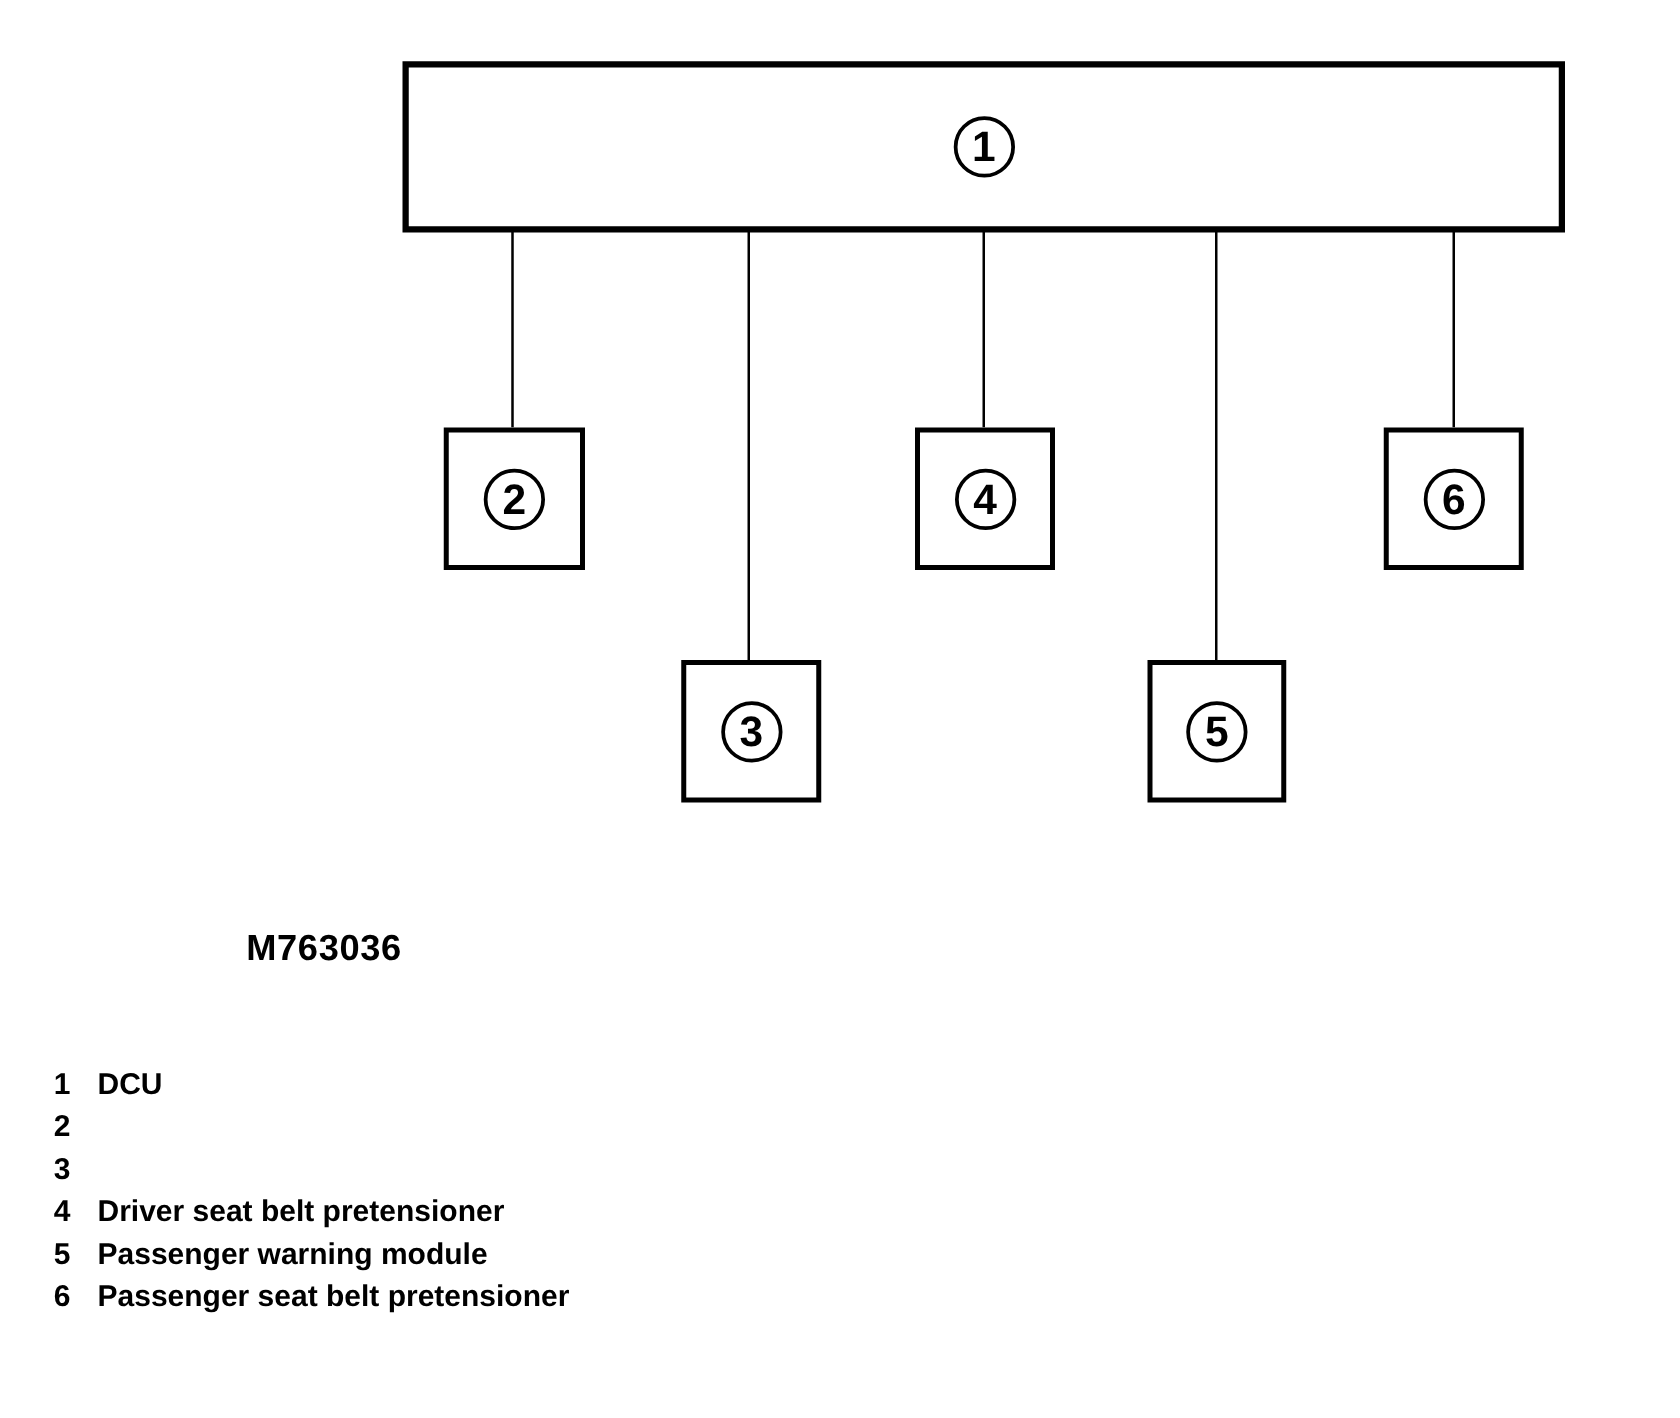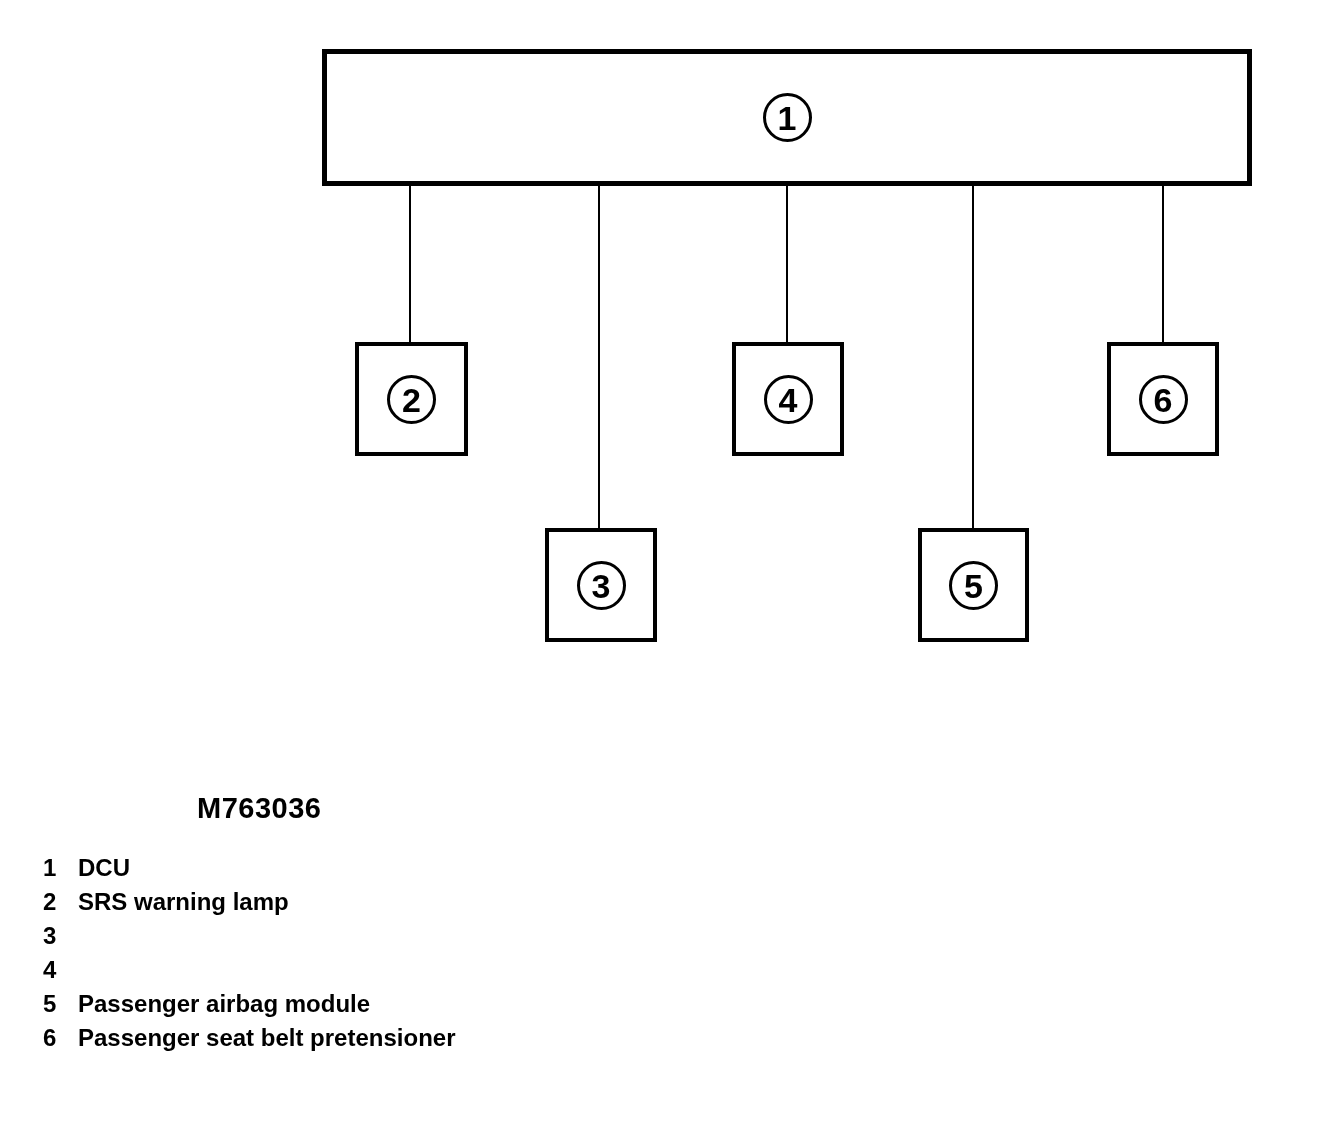--- a/index.html
+++ b/index.html
@@ -58,21 +58,21 @@
     background: #000;
   }
   .conn-2 { left: 409px;  top: 184px; height: 158px; }
   .conn-3 { left: 598px;  top: 184px; height: 344px; }
   .conn-4 { left: 786px;  top: 184px; height: 158px; }
   .conn-5 { left: 972px;  top: 184px; height: 344px; }
   .conn-6 { left: 1162px; top: 184px; height: 158px; }
 
   
   .figure-caption {
-    left: 197px; top: 792px;
+    left: 197px; top: 743px;
     font-size: 29px;
     font-weight: 700;
     letter-spacing: 0.5px;
   }
   .legend {
     left: 43px; top: 851px;
     font-size: 24px;
     font-weight: 700;
   }
   .legend-row {
@@ -134,29 +134,29 @@
 
 <div class="abs figure-caption">M763036</div>
 
 <div class="abs legend">
   <div class="legend-row">
     <span class="legend-num">1</span>
     <span class="legend-label">DCU</span>
   </div>
   <div class="legend-row">
     <span class="legend-num">2</span>
-    <span class="legend-label">SRS warning lamp</span>
   </div>
   <div class="legend-row">
     <span class="legend-num">3</span>
   </div>
   <div class="legend-row">
     <span class="legend-num">4</span>
+    <span class="legend-label">Driver seat belt pretensioner</span>
   </div>
   <div class="legend-row">
     <span class="legend-num">5</span>
-    <span class="legend-label">Passenger airbag module</span>
+    <span class="legend-label">Passenger warning module</span>
   </div>
   <div class="legend-row">
     <span class="legend-num">6</span>
     <span class="legend-label">Passenger seat belt pretensioner</span>
   </div>
 </div>
 
 </body></html>

